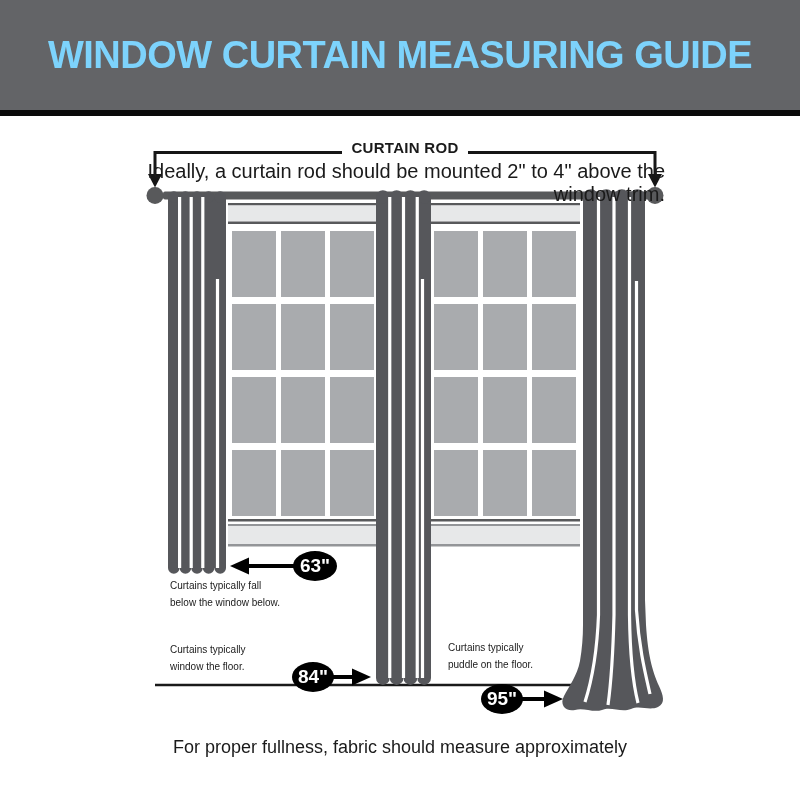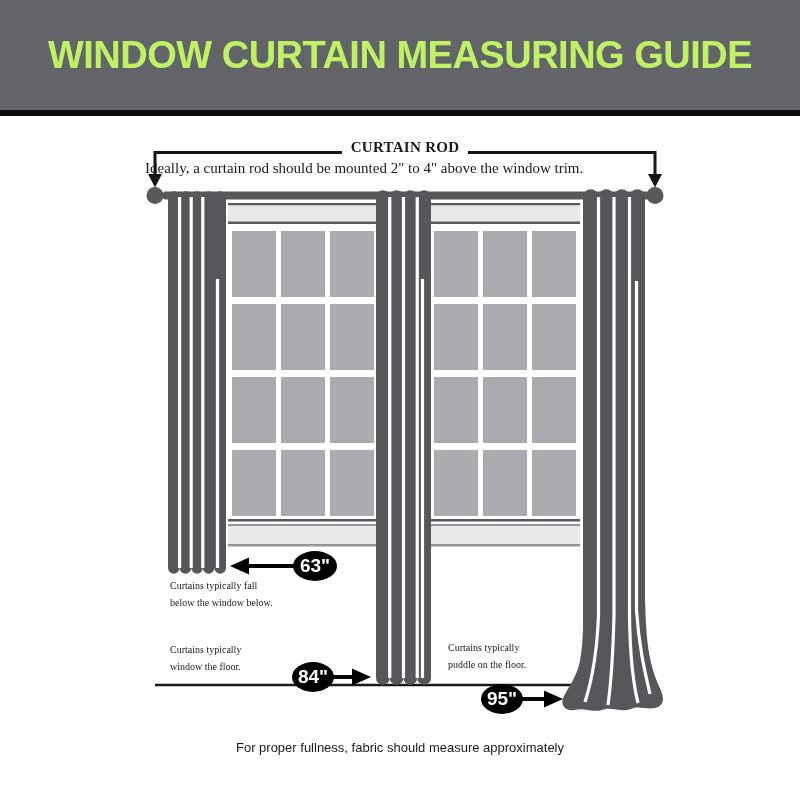--- a/index.html
+++ b/index.html
@@ -1,37 +1,37 @@
 <!DOCTYPE html>
 <html><head>
 <meta charset="utf-8">
 <style>
   html,body{margin:0;padding:0;background:#fff;}
   .page{position:relative;width:800px;height:800px;background:#fff;overflow:hidden;
         font-family:"Liberation Sans","DejaVu Sans",sans-serif;color:#1a1a1a;}
   
   .banner{position:absolute;top:0;left:0;width:800px;height:116px;background:#636467;
           border-bottom:6px solid #0a0a0a;display:flex;align-items:center;justify-content:center;box-sizing:border-box;}
-  .banner h1{margin:0;color:#bef264;font-size:38px;font-weight:bold;letter-spacing:-0.5px;white-space:nowrap;}
+  .banner h1{margin:0;color:#7dd3fc;font-size:38px;font-weight:bold;letter-spacing:-0.5px;white-space:nowrap;}
   
   .diagram{position:absolute;inset:0;}
   .diagram svg{position:absolute;left:0;top:0;}
-  .overlay{position:absolute;font-family:Liberation Serif, serif;}
+  .overlay{position:absolute;}
   .rod-label{left:330px;top:139px;width:150px;text-align:center;font-size:15px;font-weight:bold;letter-spacing:0.3px;}
-  .rod-note{left:145px;top:160px;width:520px;text-align:left;font-size:15px;}
+  .rod-note{left:145px;top:160px;width:520px;text-align:right;font-size:20px;}
   .note{font-size:10px;line-height:16.5px;}
   .n-sill{left:170px;top:578px;}
   .n-floor{left:170px;top:642px;}
   .n-puddle{left:448px;top:640px;}
   .badge{position:absolute;background:#000000;color:#ffffff;border-radius:50%;
          display:flex;align-items:center;justify-content:center;font-weight:bold;font-size:19px;}
   .b63{left:293px;top:551px;width:44px;height:30px;}
   .b84{left:292px;top:662px;width:42px;height:30px;}
   .b95{left:481px;top:684px;width:42px;height:30px;}
-  .caption{position:absolute;left:0;top:736px;width:800px;text-align:center;font-size:13px;line-height:23px;}
+  .caption{position:absolute;left:0;top:736px;width:800px;text-align:center;font-size:18px;line-height:23px;}
 </style>
 </head>
 <body>
 
 <div class="page">
 
   <header class="banner">
     <h1>WINDOW CURTAIN MEASURING GUIDE</h1>
   </header>
 

